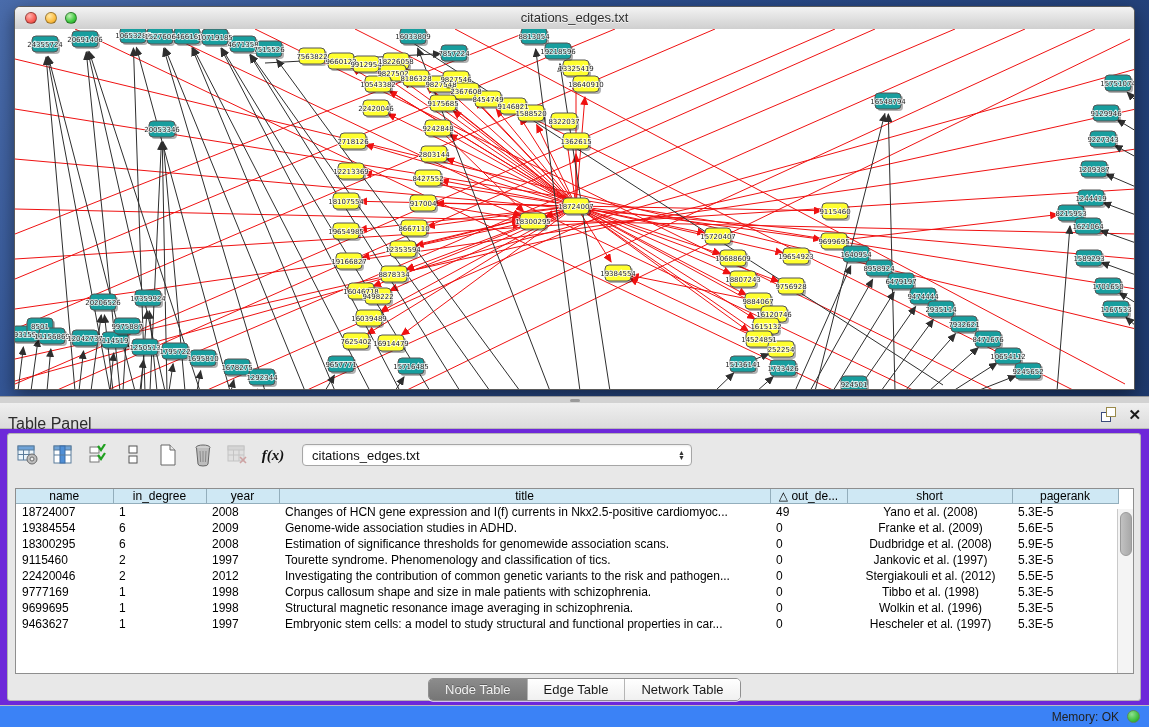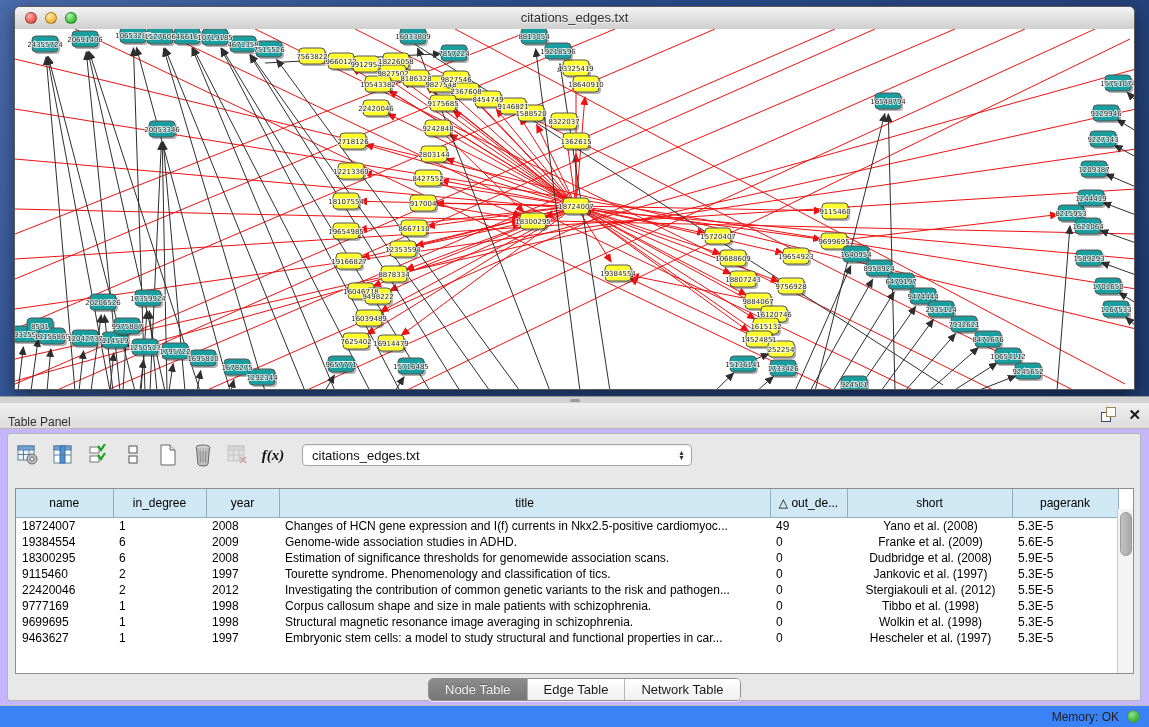--- a/index.html
+++ b/index.html
@@ -39,28 +39,28 @@
     text-anchor:middle;
   }
   
   .divider{position:absolute;left:0;top:396px;width:1149px;height:7px;background:#d2d2d2;border-top:1px solid #9a9a9a;box-sizing:border-box;}
   .divider .grip{position:absolute;left:570px;top:2px;width:10px;height:3px;background:#9a9a9a;border-radius:2px;}
   
   .tp-titlebar{
     position:absolute;left:0;top:403px;width:1149px;height:26px;
     background:linear-gradient(#efefef,#dcdcdc);border-bottom:1px solid #b8b8b8;box-sizing:border-box;
   }
-  .tp-title{position:absolute;left:8px;top:12px;font-size:12px;color:#2d2d2d;}
+  .tp-title{position:absolute;left:8px;top:12px;font-size:16px;color:#2d2d2d;}
   .tp-actions{position:absolute;right:8px;top:4px;display:flex;gap:12px;align-items:center;}
   .float-ic{position:relative;width:15px;height:15px;}
   .float-ic .sq1{position:absolute;left:0;bottom:0;width:8px;height:8px;border:1px solid #3a4a7a;background:#fff;}
   .float-ic .sq2{position:absolute;right:0;top:0;width:8px;height:8px;border:1px solid #9a8a4a;background:#fff;}
   .close-ic{font-size:15px;font-weight:bold;color:#1a1a1a;line-height:15px;}
   .tp-body{
-    position:absolute;left:0;top:429px;width:1149px;height:276px;background:#c4b5fd;
+    position:absolute;left:0;top:429px;width:1149px;height:276px;background:#6d28d9;
   }
   .tp-inner{
     position:absolute;left:7px;top:4px;width:1134px;height:268px;
     background:#e8e8e8;border:1px solid #b4b4b4;border-radius:3px;box-sizing:border-box;
   }
   .toolbar{position:absolute;left:8px;top:6px;height:30px;display:flex;align-items:center;gap:11px;}
   .tb-btn{width:24px;height:24px;display:flex;align-items:center;justify-content:center;}
   .tb-btn.disabled{opacity:.45;}
   .fx{font-family:"Liberation Serif",serif;font-style:italic;font-weight:bold;font-size:15px;color:#111;}
   .combo{
@@ -70,21 +70,21 @@
   }
   .combo .arrows{display:flex;flex-direction:column;line-height:5px;font-size:7px;color:#333;}
   
   .grid-wrap{
     position:absolute;left:7px;top:54px;width:1119px;height:186px;background:#fff;
     border:1px solid #8e8e8e;box-sizing:border-box;overflow:hidden;
   }
   table.grid{border-collapse:collapse;table-layout:fixed;width:1102px;font-size:12px;color:#000;}
   table.grid th{
     background:#cfe8f4;border:1px solid #93aebc;border-top:none;
-    height:28px;font-weight:normal;text-align:center;padding:0 2px;overflow:hidden;white-space:nowrap;
+    height:14px;font-weight:normal;text-align:center;padding:0 2px;overflow:hidden;white-space:nowrap;
   }
   table.grid th:first-child{border-left:none;}
   table.grid td{
     height:16px;padding:0 4px 0 6px;overflow:hidden;white-space:nowrap;text-overflow:ellipsis;border:none;
   }
   td.c-short{text-align:center;}
   .vscroll{
     position:absolute;right:0;top:20px;bottom:0;width:15px;background:#f4f4f4;border-left:1px solid #c9c9c9;
   }
   .vthumb{position:absolute;left:2px;top:3px;width:10px;height:42px;border-radius:6px;background:linear-gradient(90deg,#c2c2c2,#a8a8a8);border:1px solid #9a9a9a;}
@@ -759,21 +759,21 @@
               <td>0</td>
               <td class="c-short">Tibbo et al. (1998)</td>
               <td>5.3E-5</td>
             </tr>
             <tr>
               <td>9699695</td>
               <td>1</td>
               <td>1998</td>
               <td>Structural magnetic resonance image averaging in schizophrenia.</td>
               <td>0</td>
-              <td class="c-short">Wolkin et al. (1998)</td>
+              <td class="c-short">Wolkin et al. (1996)</td>
               <td>5.3E-5</td>
             </tr>
             <tr>
               <td>9463627</td>
               <td>1</td>
               <td>1997</td>
               <td>Embryonic stem cells: a model to study structural and functional properties in car...</td>
               <td>0</td>
               <td class="c-short">Hescheler et al. (1997)</td>
               <td>5.3E-5</td>

